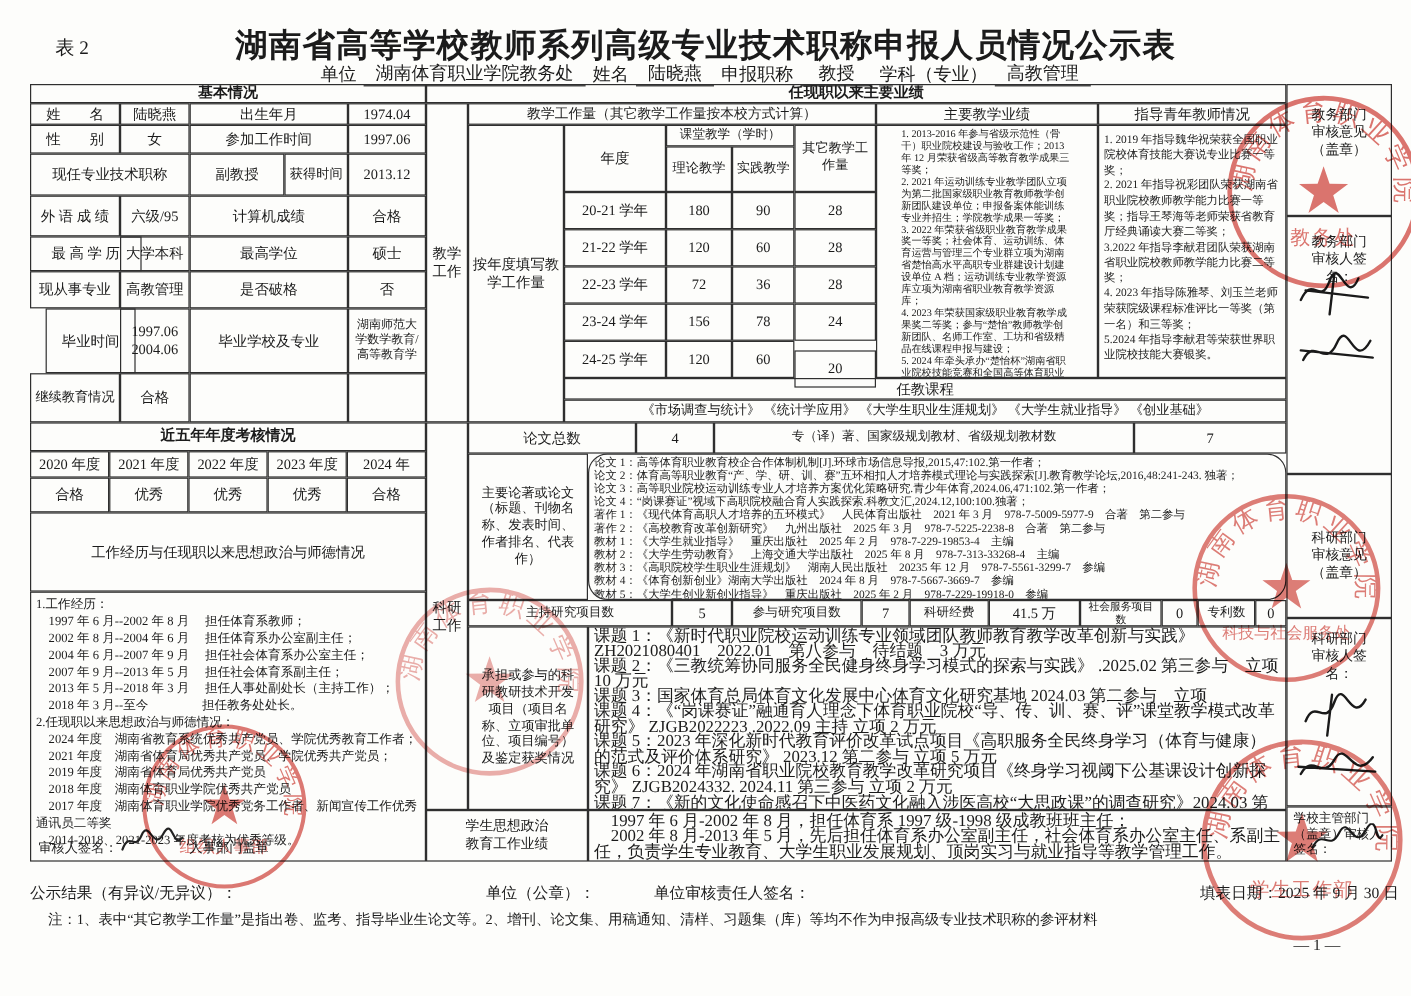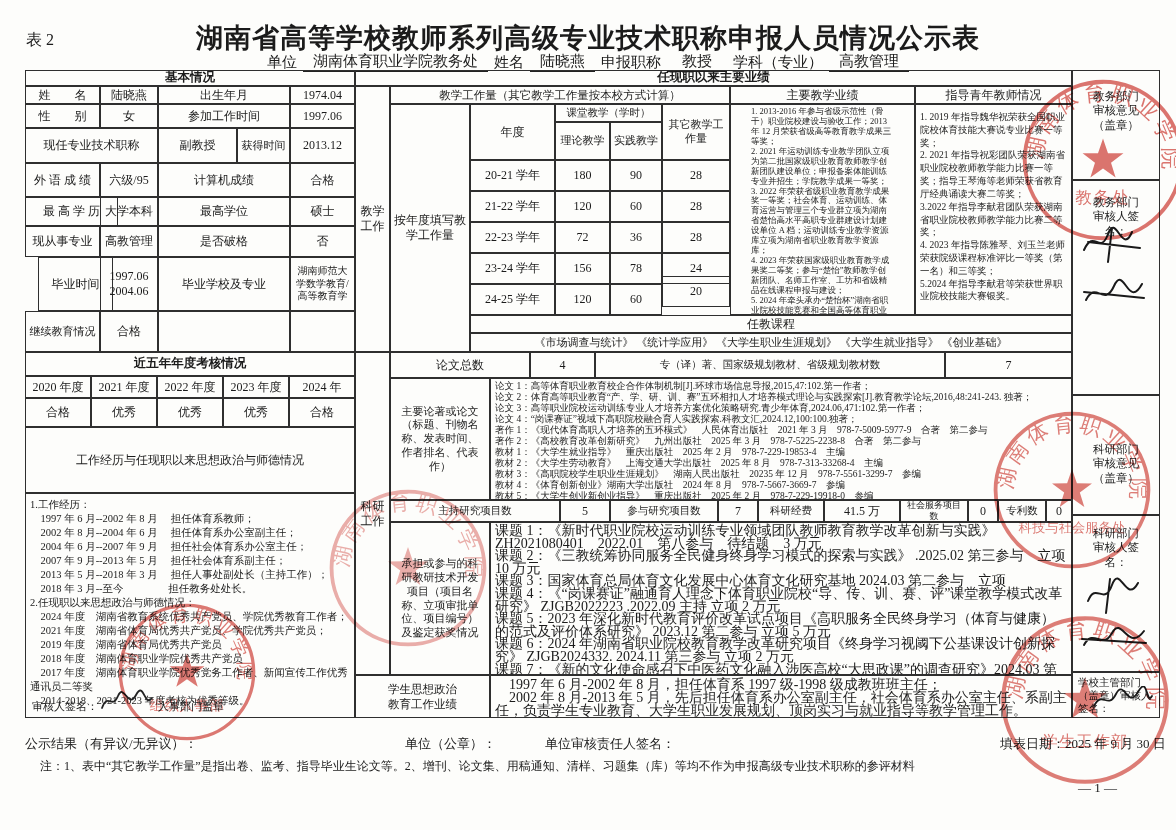--- a/index.html
+++ b/index.html
@@ -1,31 +1,31 @@
 <!DOCTYPE html>
 <html><head>
 <meta charset="utf-8">
 <style>
   html,body{margin:0;padding:0;background:#e9e9e7;}
   .sheet{position:relative;width:1176px;height:830px;background:#fdfdfb;overflow:hidden;
          font-family:"Liberation Serif","DejaVu Serif",serif;color:#1b1b1b;}
-  .form-label{position:absolute;left:26px;top:30px;font-size:16px;}
+  .form-label{position:absolute;left:46px;top:30px;font-size:16px;}
   .title{position:absolute;left:0;top:20px;width:100%;text-align:center;font-weight:bold;font-size:27px;
          font-family:"Liberation Sans","DejaVu Sans",sans-serif;letter-spacing:1px;}
   .info-line{position:absolute;left:0;top:52px;width:100%;display:flex;justify-content:center;
              align-items:flex-end;gap:6px;font-size:15px;}
   .info-line .iv{border-bottom:1px solid #222;padding:0 10px;min-width:40px;text-align:center;}
   .c{position:absolute;box-sizing:border-box;border:1px solid #2f2f2f;display:flex;align-items:center;
      justify-content:center;text-align:center;font-size:12px;line-height:1.25;overflow:hidden;padding:1px 2px;}
   .tl{display:block;text-align:left;}
   .top{align-items:flex-start;}
   .pre{white-space:pre-line;}
   .bold{font-weight:bold;}
   .f8{font-size:8.5px;line-height:1.17;}
-  .f9{font-size:9.5px;line-height:11px;}
+  .f9{font-size:9.5px;line-height:11px;border-radius:16px;}
   .f10{font-size:14px;line-height:12.6px;}
   .f105{font-size:10.5px;}
   .f11{font-size:11px;}
   .lbl{position:absolute;white-space:nowrap;font-size:13px;}
   .note{position:absolute;font-size:12px;white-space:nowrap;}
   .stamp{position:absolute;mix-blend-mode:multiply;}
   .sig{position:absolute;}
   .exp-list div{margin:0;}
 </style>
 </head>
@@ -151,21 +151,21 @@
   <div class="c" style="left:662px;top:222px;width:68px;height:31px">28</div>
 
   <div class="c" style="left:470px;top:253px;width:85px;height:31px">23-24 学年</div>
   <div class="c" style="left:555px;top:253px;width:55px;height:31px">156</div>
   <div class="c" style="left:610px;top:253px;width:52px;height:31px">78</div>
   <div class="c" style="left:662px;top:253px;width:68px;height:31px">24</div>
 
   <div class="c" style="left:470px;top:284px;width:85px;height:31px">24-25 学年</div>
   <div class="c" style="left:555px;top:284px;width:55px;height:31px">120</div>
   <div class="c" style="left:610px;top:284px;width:52px;height:31px">60</div>
-  <div class="c" style="left:662px;top:276px;width:68px;height:31px">20</div>
+  <div class="c" style="left:662px;top:292px;width:68px;height:31px">20</div>
 
   <div class="c tl top f8" style="left:730px;top:104px;width:185px;height:211px;padding:2px 20px">
       <div>1. 2013-2016 年参与省级示范性（骨干）职业院校建设与验收工作；2013 年 12 月荣获省级高等教育教学成果三等奖；</div>
       <div>2. 2021 年运动训练专业教学团队立项为第二批国家级职业教育教师教学创新团队建设单位；申报备案体能训练专业并招生；学院教学成果一等奖；</div>
       <div>3. 2022 年荣获省级职业教育教学成果奖一等奖；社会体育、运动训练、体育运营与管理三个专业群立项为湖南省楚怡高水平高职专业群建设计划建设单位 A 档；运动训练专业教学资源库立项为湖南省职业教育教学资源库；</div>
       <div>4. 2023 年荣获国家级职业教育教学成果奖二等奖；参与“楚怡”教师教学创新团队、名师工作室、工坊和省级精品在线课程申报与建设；</div>
       <div>5. 2024 年牵头承办“楚怡杯”湖南省职业院校技能竞赛和全国高等体育职业院校技能大赛；入选 2024 年湖南省深化新时代教育评价改革省级典型案例；指导学生荣获第十四届“挑战杯”中国大学生创业计划竞赛全国决赛铜奖；</div>
       <div>6. 2025 年牵头承办“楚怡杯”湖南省职业院校技能竞赛和世界职业院校技能竞赛；指导学生荣获第十六届“挑战杯”湖南省大学生课外学术科技作品竞赛三等奖。</div>
     </div>
   <div class="c tl top" style="left:915px;top:104px;width:157px;height:211px;font-size:9.5px;line-height:1.35;padding:6px 4px">

